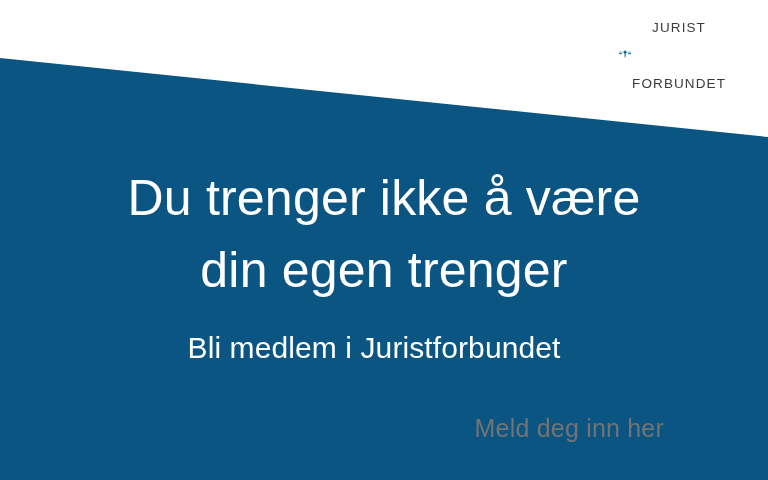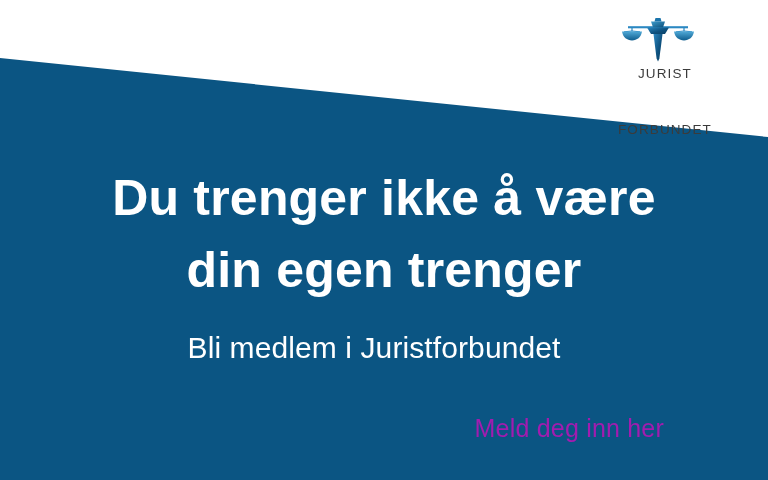--- a/index.html
+++ b/index.html
@@ -33,22 +33,21 @@
     clip-path: polygon(0 58px, 768px 137px, 768px 480px, 0 480px);
   }
 
   
   .logo-block {
     position: absolute;
     right: 42px;
     top: 16px;
     width: 108px;
     display: flex;
-    flex-direction: column;
-    align-items: flex-start;
+    align-items: center;
     z-index: 5;
   }
   .logo-mark {
     width: 80px;
     height: 46px;
     display: block;
   }
   .logo-wordmark {
     margin-top: 4px;
     text-align: center;
@@ -70,21 +69,21 @@
     width: 768px;
     text-align: center;
     color: #ffffff;
     font-family: "Liberation Sans", sans-serif;
     font-weight: 300;
     font-size: 50px;
     line-height: 1.44;
     letter-spacing: 0.2px;
     z-index: 4;
   }
-  .headline .hl-line { display: block; font-weight: bold; }
+  .headline .hl-line { display: block; }
 
   
   .subheading {
     position: absolute;
     left: 0;
     top: 328px;
     width: 748px;
     text-align: center;
     color: #ffffff;
     font-family: "Liberation Sans", sans-serif;
@@ -93,21 +92,21 @@
     line-height: 1.3;
     letter-spacing: 0.1px;
     z-index: 4;
   }
 
   
   .cta {
     position: absolute;
     right: 104px;
     top: 412px;
-    color: #a21caf;
+    color: #737373;
     font-family: "Liberation Sans", sans-serif;
     font-weight: 400;
     font-size: 25px;
     line-height: 1.3;
     letter-spacing: 0.2px;
     cursor: pointer;
     z-index: 4;
   }
 </style>
 </head>

